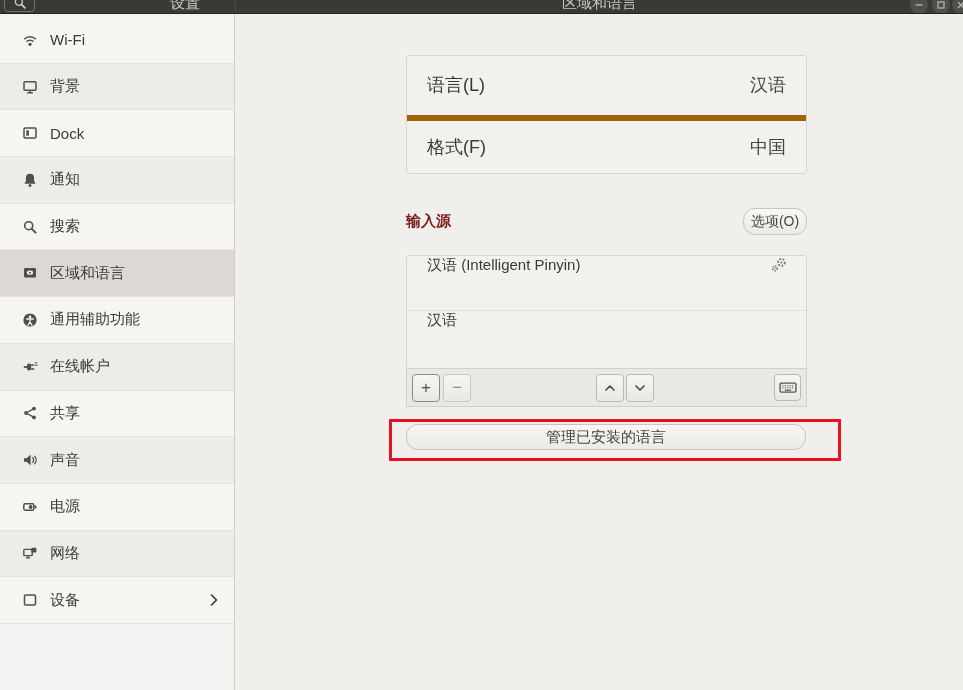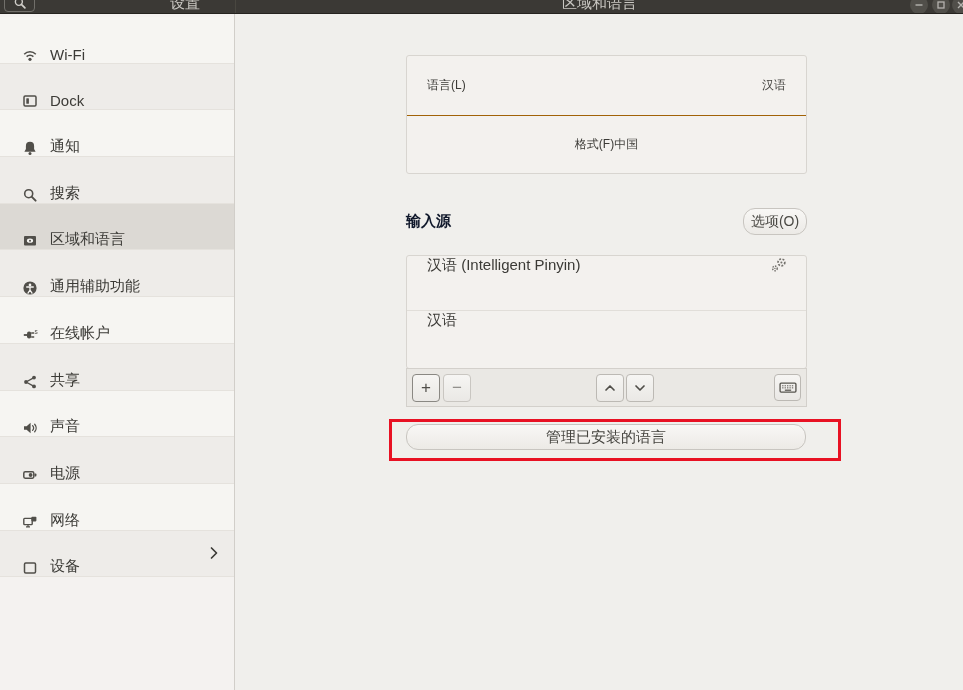--- a/index.html
+++ b/index.html
@@ -17,43 +17,43 @@
     color:#c9c7c2; text-align:center; white-space:nowrap; }
   .tb-title.app  { left:140px; width:90px; }
   .tb-title.page { left:236px; width:727px; }
   .win-btn { position:absolute; top:-4px; width:18px; height:18px; border-radius:50%;
     background:#514f4a; color:#b5b3af; display:flex; align-items:center; justify-content:center; }
   .win-btn.min { left:910px; } .win-btn.max { left:932px; } .win-btn.close { left:952px; }
 
   
   .sidebar { position:absolute; left:0; top:13px; width:235px; height:677px;
     background:#f4f2f0; border-right:1px solid #d1cec9; padding-top:4px; overflow:hidden; }
-  .srow { height:46.7px; display:flex; align-items:flex-end; padding-left:22px;
+  .srow { height:46.7px; display:flex; align-items:center; padding-left:22px;
     border-bottom:1px solid #e5e2dd; color:#3c3b37; font-size:15px; position:relative; cursor:default; }
   .srow:nth-child(odd)  { background:#f6f5f2; }
   .srow:nth-child(even) { background:#eeece9; }
   .srow.selected { background:#dcd9d4; }
   .sicon { width:16px; height:16px; margin-right:12px; color:#514f4a; flex:0 0 16px;
     display:flex; align-items:center; justify-content:center; }
   .slabel { white-space:nowrap; }
   .srow .chev { position:absolute; right:12px; top:50%; margin-top:-8px; width:16px; height:16px; color:#3c3b37; }
 
   
   .main { position:absolute; left:236px; top:13px; width:727px; height:677px; background:#f0efec; }
   .card { position:absolute; left:170px; width:401px; background:#f3f1ee;
     border:1px solid #d8d5d0; border-radius:3px; overflow:hidden; }
   .card.lang { top:42px; height:119px; }
   .crow { height:58.5px; display:flex; align-items:center; justify-content:space-between;
-    padding:0 20px; font-size:12px; color:#3b3a36; }
-  .crow + .crow { border-top:1px solid #a16207;justify-content:center; }
+    padding:0 20px; font-size:18px; color:#3b3a36; }
+  .crow + .crow { border-top:6px solid #a16207; }
   .cval { color:#454440; }
 
   .ipt-head { position:absolute; left:170px; top:195px; width:401px; height:27px;
     display:flex; align-items:center; justify-content:space-between; }
-  .ipt-title { font-weight:bold; font-size:15px; color:#0f172a; }
+  .ipt-title { font-weight:bold; font-size:15px; color:#7f1d1d; }
   .gbtn { font-family:inherit; font-size:14px; color:#4a4944; cursor:default;
     background:linear-gradient(#f8f7f5,#eceae6); border:1px solid #c8c5c0; border-radius:12px;text-align:center; }
   .opts-btn { width:64px; height:27px; }
 
   .card.ipt { top:242px; height:114px; }
   .irow { display:flex; align-items:flex-start; justify-content:space-between;
     padding:0 18px 0 20px; font-size:15px; color:#3b3a36; }
   .irow.first { height:54px; }
   .irow.second { height:58px; border-top:1px solid #e1ded9; }
   .gears { color:#73716c; }
@@ -122,20 +122,29 @@
       <svg width="16" height="16" viewBox="0 0 16 16">
         <path d="M2.2 7.2 A8.2 8.2 0 0 1 13.8 7.2" fill="none" stroke="currentColor" stroke-width="1.5"></path>
         <path d="M4.6 9.6 A4.8 4.8 0 0 1 11.4 9.6" fill="none" stroke="currentColor" stroke-width="1.5"></path>
         <circle cx="8" cy="12.3" r="1.6" fill="currentColor"></circle>
       </svg>
     </span>
     <span class="slabel">Wi-Fi</span>
   </div>
 
 
+  <div class="srow">
+    <span class="sicon">
+      <svg width="16" height="16" viewBox="0 0 16 16">
+        <rect x="2" y="2.8" width="12" height="8.4" rx="1" fill="none" stroke="currentColor" stroke-width="1.5"></rect>
+        <path d="M8 11.5 V13 M5.2 13.8 H10.8" stroke="currentColor" stroke-width="1.4"></path>
+      </svg>
+    </span>
+    <span class="slabel">背景</span>
+  </div>
 
   <div class="srow">
     <span class="sicon">
       <svg width="16" height="16" viewBox="0 0 16 16">
         <rect x="2" y="3" width="12" height="10" rx="1.2" fill="none" stroke="currentColor" stroke-width="1.5"></rect>
         <rect x="4.3" y="5.2" width="2.6" height="5.6" rx="0.6" fill="currentColor"></rect>
       </svg>
     </span>
     <span class="slabel">Dock</span>
   </div>

